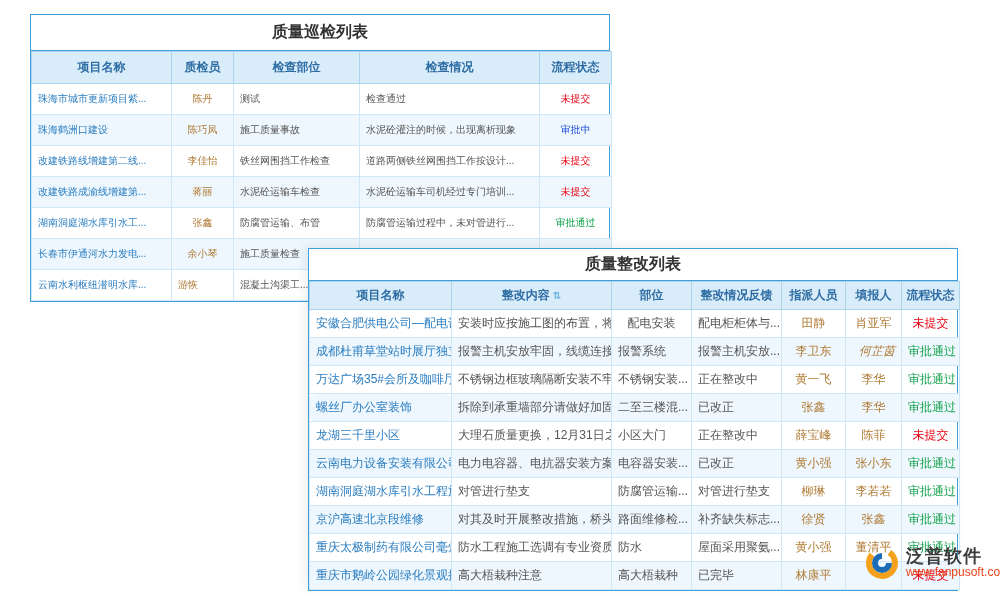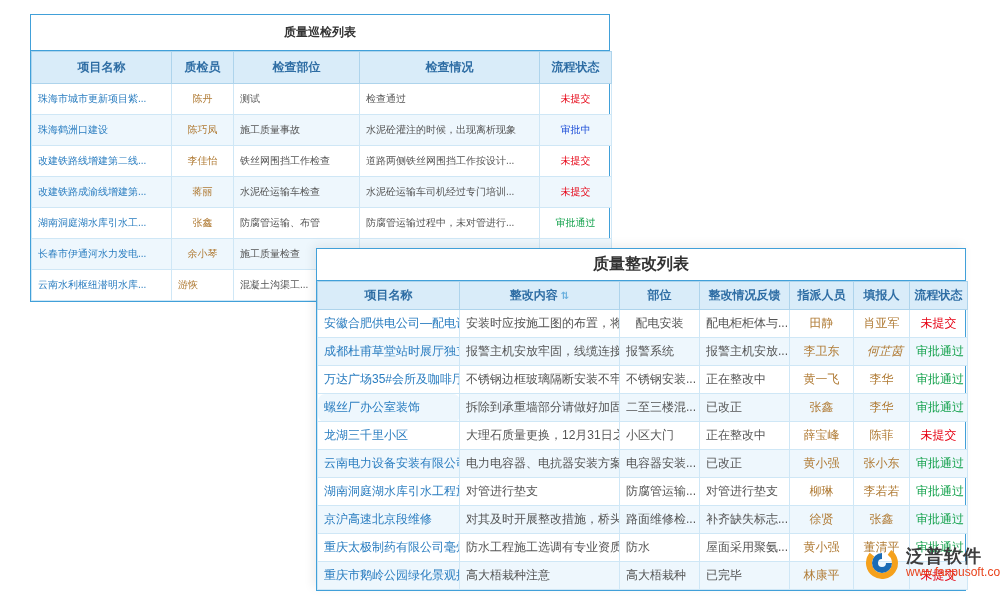--- a/index.html
+++ b/index.html
@@ -31,25 +31,25 @@
     white-space:nowrap; overflow:hidden;
     padding:0 6px;
   }
   tbody tr:nth-child(even) { background:#eef7fd; }
   td.link   { color:#2a7dc0; }
   td.person { color:#b07b35; }
   td.status { font-weight:normal; }
   .sort-icon { color:#6ab0de; font-size:10px; margin-left:3px; }
 
   #table1 { left:30px; top:14px; width:580px; z-index:1; }
-  #table1 .card-title { height:36px; font-size:12px; }
+  #table1 .card-title { height:36px; font-size:16px; }
   #table1 th { height:32px; font-size:12px; }
   #table1 td { height:31px; font-size:10px; }
 
-  #table2 { left:316px; top:248px; width:650px; z-index:2;
+  #table2 { left:308px; top:248px; width:650px; z-index:2;
             box-shadow:-3px -3px 10px rgba(0,0,0,0.07); }
   #table2 .card-title { height:32px; font-size:16px; }
   #table2 th { height:28px; font-size:12px; }
   #table2 td { height:28px; font-size:12px; }
 
   .logo {
     position:absolute; left:864px; top:545px; z-index:5;
     display:flex; align-items:center; gap:6px;
   }
   .logo-text { display:flex; flex-direction:column; line-height:1.15; }

